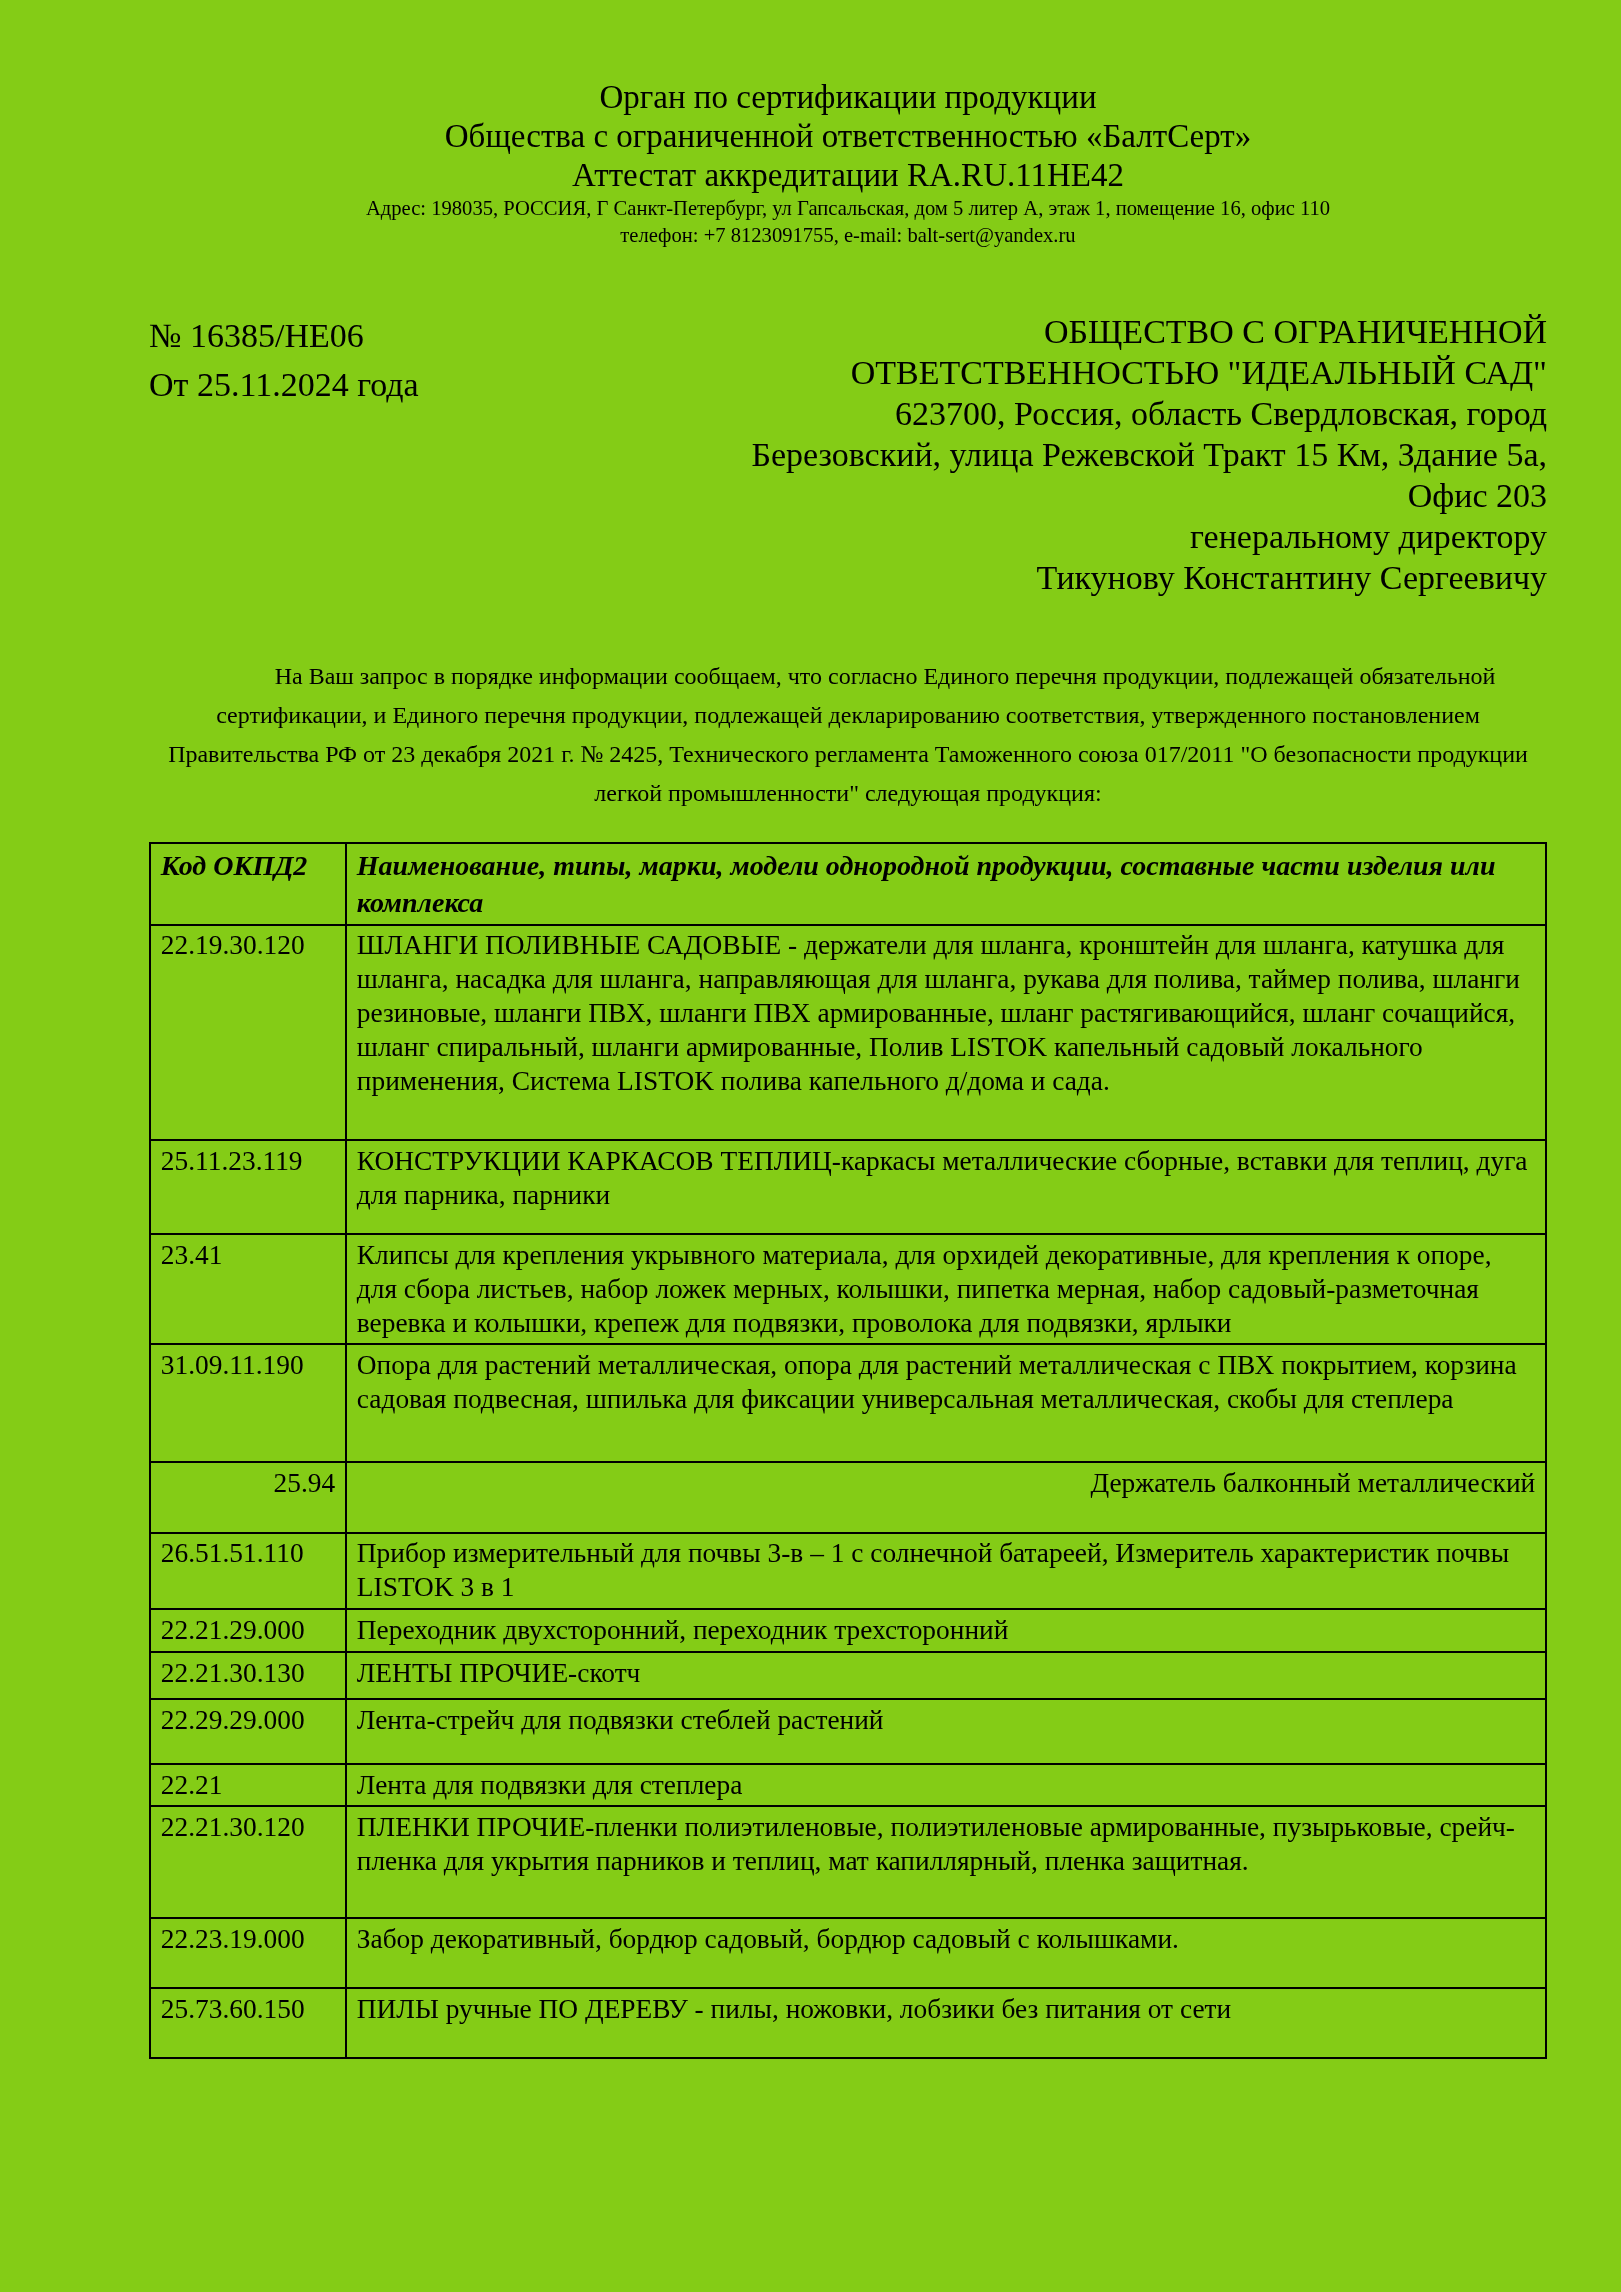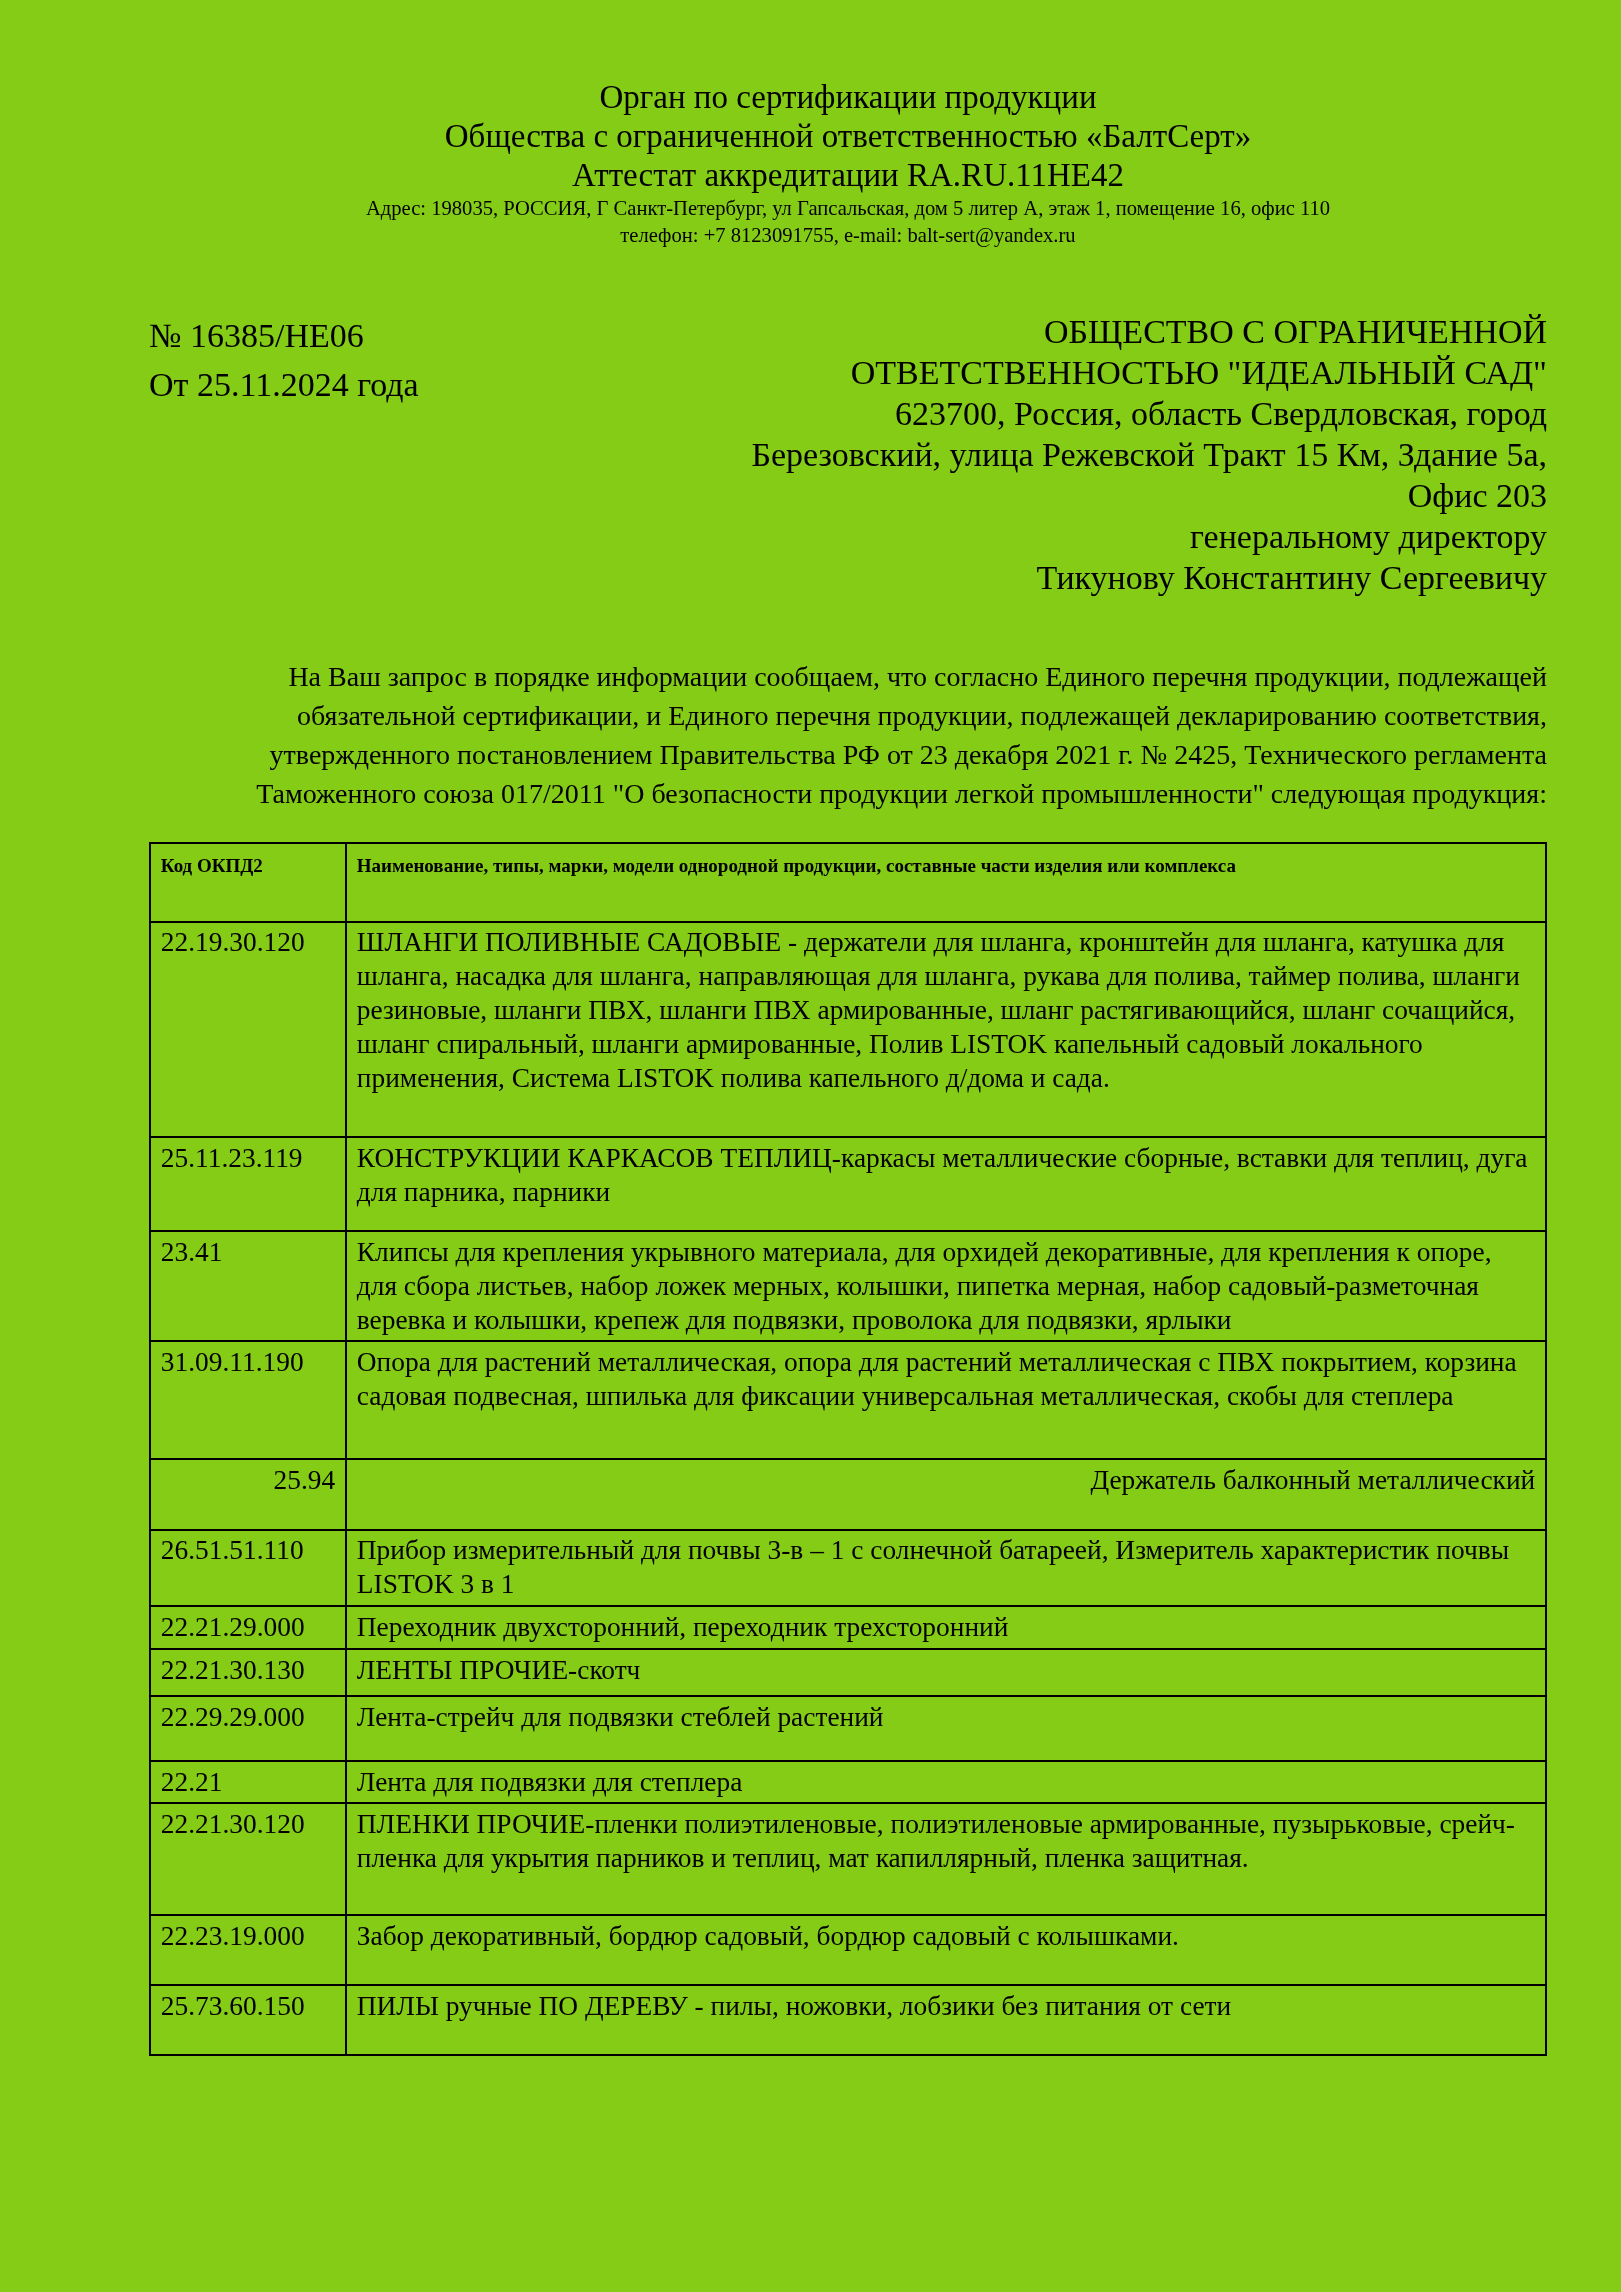--- a/index.html
+++ b/index.html
@@ -44,23 +44,23 @@
   }
   .addressee-block {
     width: 863px;
     text-align: right;
     font-size: 34px;
     line-height: 41px;
   }
   
   .body-paragraph {
     margin-top: 59px;
-    font-size: 28px;
+    font-size: 24px;
     line-height: 39px;
-    text-align: right;
+    text-align: center;
     text-indent: 74px;
   }
   
   .products-table {
     margin-top: 29px;
     border-collapse: collapse;
     border: 2.9px solid #000000;
     width: 1398px;
     table-layout: fixed;
   }
@@ -71,23 +71,24 @@
     padding: 2.9px 9.8px 2.9px 9.8px;
     font-size: 27.4px;
     line-height: 34px;
     text-align: left;
     font-weight: normal;
     overflow: hidden;
   }
   .products-table col.c-code { width: 196px; }
   .products-table thead th {
     font-weight: bold;
-    font-size: 19px;
+    font-size: 28px;
     line-height: 37px;
     height: 71px;
+    font-style: italic;
   }
   
   .products-table tbody tr:nth-child(1)  td { height: 208px; }
   .products-table tbody tr:nth-child(2)  td { height: 86px; }
   .products-table tbody tr:nth-child(3)  td { height: 101px; }
   .products-table tbody tr:nth-child(4)  td { height: 110px; }
   .products-table tbody tr:nth-child(5)  td { height: 63px; text-align: right; }
   .products-table tbody tr:nth-child(6)  td { height: 69px; }
   .products-table tbody tr:nth-child(7)  td { height: 35px; }
   .products-table tbody tr:nth-child(8)  td { height: 39px; }

